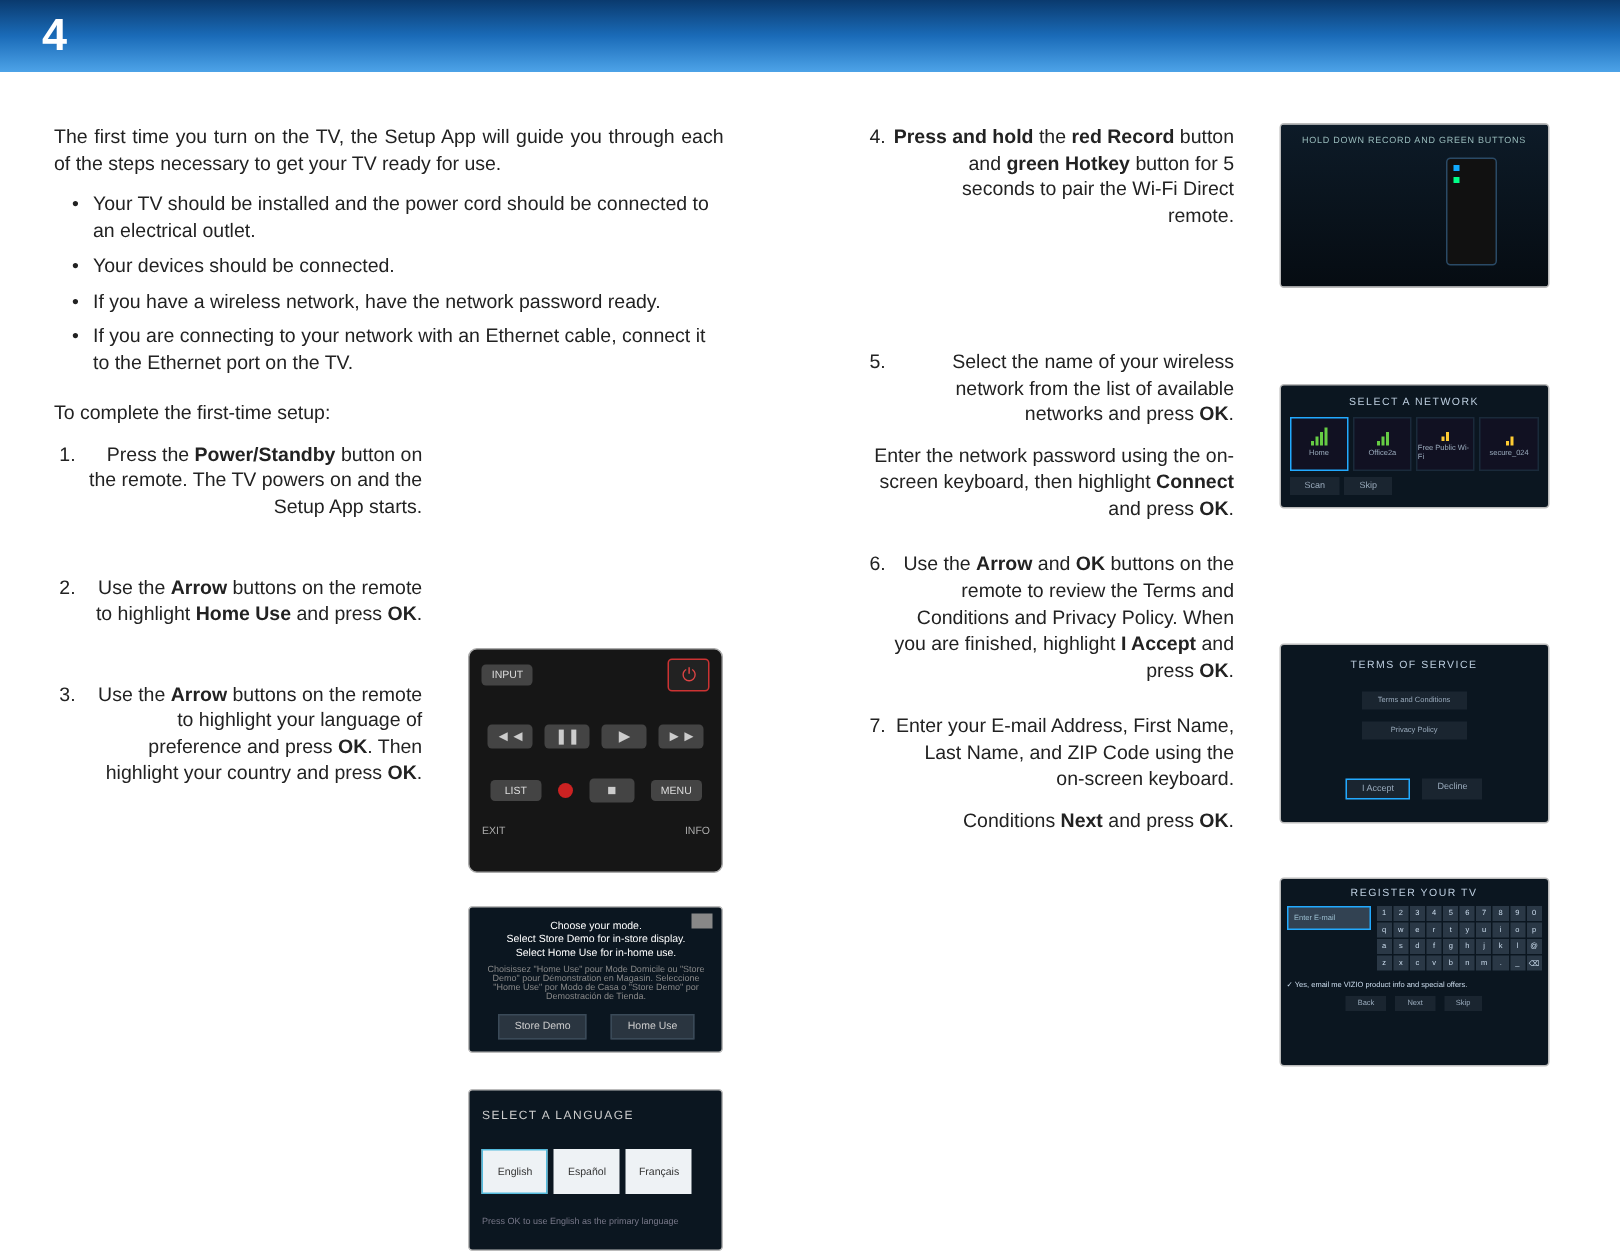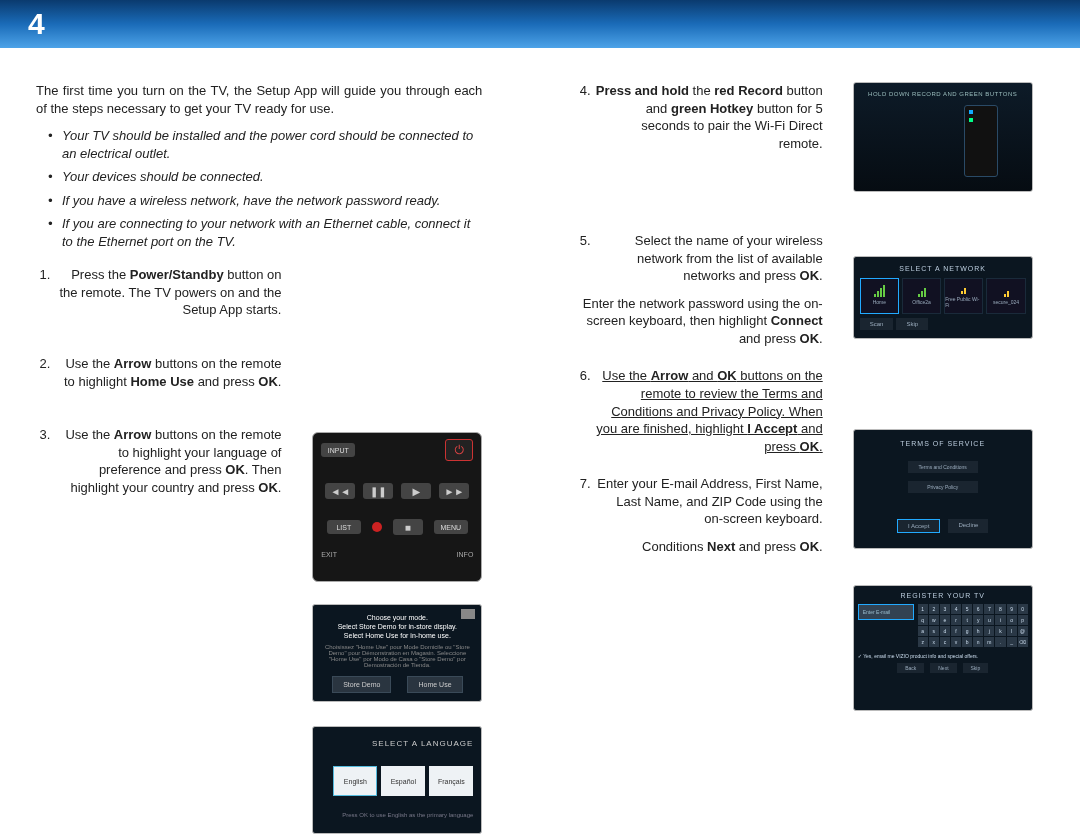--- a/index.html
+++ b/index.html
@@ -42,21 +42,20 @@
   }
   .col-left { flex: 1.05; }
   .col-mid { flex: 0.55; }
   .col-mid2 { flex: 0.58; }
   .col-right { flex: 0.45; }
   p { margin: 0 0 10px 0; line-height: 1.35; }
   ul.bullets {
     margin: 0 0 10px 0;
     padding-left: 26px;
     list-style: none;
-    font-style: italic;
   }
   ul.bullets li {
     position: relative;
     margin-bottom: 6px;
     line-height: 1.35;
   }
   ul.bullets li::before {
     content: "•";
     position: absolute;
     left: -14px;
@@ -115,21 +114,21 @@
     text-align:center;
     position:relative;
   }
   .mode .mt { color:#fff; font-size:7px; line-height:1.3; margin-bottom:4px;}
   .mode .sub { color:#888; font-size:6px; margin-bottom:8px;}
   .mode .btns { display:flex; justify-content:center; gap:16px;}
   .mode .btn { background:#2a3540; color:#ccc; padding:4px 10px; font-size:7px; border:1px solid #3a4a58;}
   .mode .logo { position:absolute; top:4px; right:6px; width:14px; height:10px; background:#888;}
   
   .lang {
-    width:170px; height:108px; display:flex; flex-direction:column; align-items:flex-end; padding:8px;
+    width:170px; height:108px; display:flex; flex-direction:column; align-items:flex-start; padding:8px;
   }
   .lang .title { font-size:8px; color:#ccc; letter-spacing:1px; margin:4px 0 18px;}
   .lang .opts { display:flex; gap:4px;}
   .lang .opt { width:44px; height:30px; background:#eef2f5; color:#333; font-size:7px; display:flex; align-items:center; justify-content:center;}
   .lang .opt.sel { border:1px solid #5bd; }
   .lang .foot { font-size:6px; color:#778; margin-top:16px;}
   
   .pair { width:180px; height:110px; position:relative; background:linear-gradient(#0d1b28,#060c12); padding:8px;}
   .pair .t { font-size:6px; color:#9bb; text-align:center; letter-spacing:0.5px;}
   .pair .device { position:absolute; right:34px; top:22px; width:34px; height:72px; background:#111; border:1px solid #2a4a66; border-radius:3px;}
@@ -175,20 +174,21 @@
 <div class="page">
 
   <div class="col col-left">
     <p style="text-align:justify;">The first time you turn on the TV, the Setup App will guide you through each of the steps necessary to get your TV ready for use.</p>
     <ul class="bullets">
       <li>Your TV should be installed and the power cord should be connected to an electrical outlet.</li>
       <li>Your devices should be connected.</li>
       <li>If you have a wireless network, have the network password ready.</li>
       <li>If you are connecting to your network with an Ethernet cable, connect it to the Ethernet port on the TV.</li>
     </ul>
+    <p>To complete the first-time setup:</p>
 
     <ol class="steps" style="width:55%;">
       <li>
         <span>Press the </span><span class="b">Power/Standby</span><span> button on the remote. The TV powers on and the Setup App starts.</span>
       </li>
       <li style="margin-top:34px;">
         <span>Use the </span><span class="b">Arrow</span><span> buttons on the remote to highlight </span><span class="b">Home Use</span><span> and press </span><span class="b">OK</span><span>.</span>
       </li>
       <li style="margin-top:28px;">
         <span>Use the </span><span class="b">Arrow</span><span> buttons on the remote to highlight your language of preference and press </span><span class="b">OK</span><span>. Then highlight your country and press </span><span class="b">OK</span><span>.</span>
@@ -248,21 +248,21 @@
     <ol class="steps tight" start="4">
       <li style="margin-bottom:80px;">
         <span class="b">Press and hold</span><span> the </span><span class="b">red Record</span><span> button and </span><span class="b">green Hotkey</span><span> button for 5 seconds to pair the Wi-Fi Direct remote.</span>
       </li>
       <li style="margin-bottom:20px;">
         <span>Select the name of your wireless network from the list of available networks and press </span><span class="b">OK</span><span>.</span>
         <p style="margin-top:10px; margin-left:-18px;">
           <span>Enter the network password using the on-screen keyboard, then highlight </span><span class="b">Connect</span><span> and press </span><span class="b">OK</span><span>.</span>
         </p>
       </li>
-      <li style="margin-bottom:20px;text-decoration:underline;">
+      <li style="margin-bottom:20px;">
         <span>Use the </span><span class="b">Arrow</span><span> and </span><span class="b">OK</span><span> buttons on the remote to review the Terms and Conditions and Privacy Policy. When you are finished, highlight </span><span class="b">I Accept</span><span> and press </span><span class="b">OK</span><span>.</span>
       </li>
       <li>
         <span>Enter your E-mail Address, First Name, Last Name, and ZIP Code using the on-screen keyboard.</span>
         <p style="margin-top:10px; margin-left:-18px;">
           <span>Conditions </span><span class="b">Next</span><span> and press </span><span class="b">OK</span><span>.</span>
         </p>
       </li>
     </ol>
   </div>

